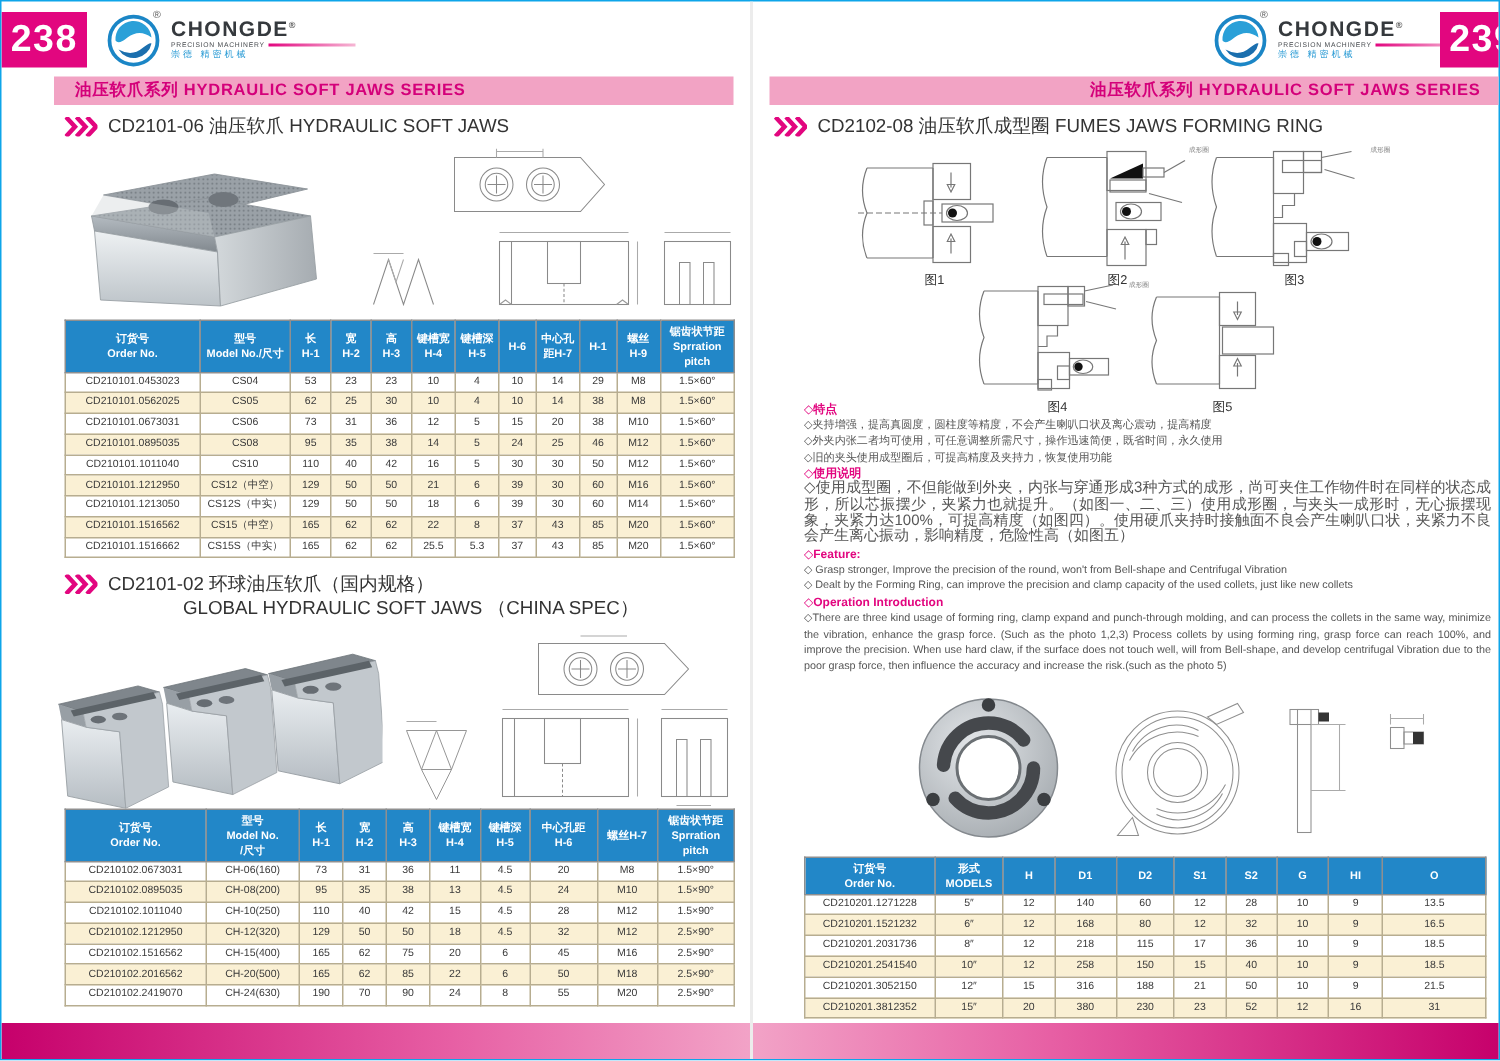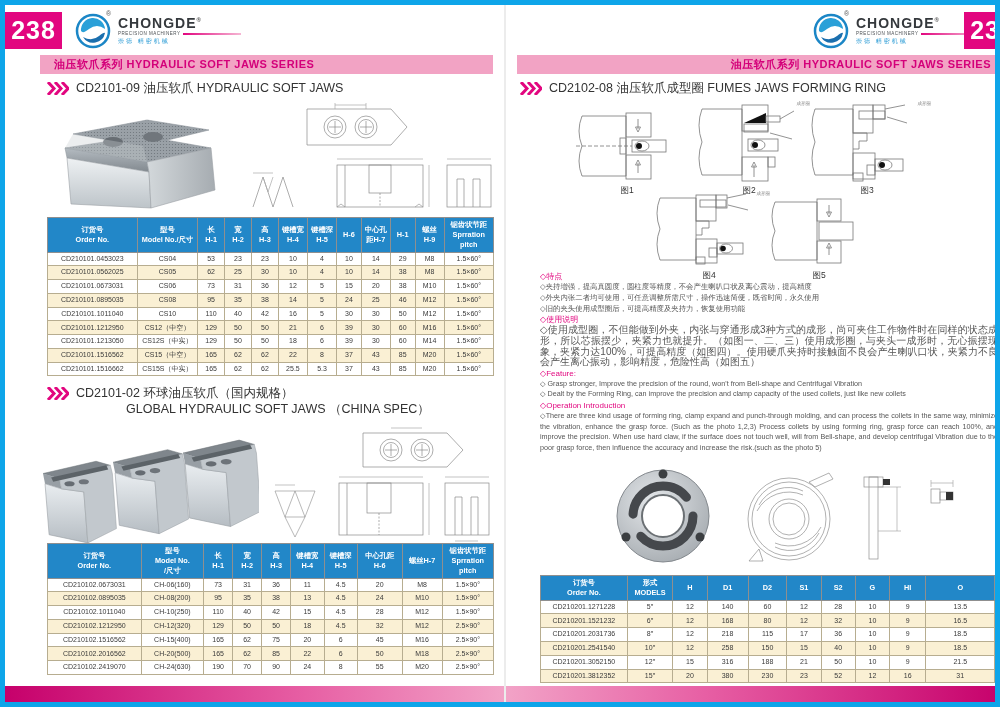--- a/index.html
+++ b/index.html
@@ -1,17 +1,17 @@
 <!DOCTYPE html>
 <html><head>
 <meta charset="utf-8">
 <style>
   html,body{margin:0;padding:0;background:#ffffff;}
   body{font-family:"Liberation Sans","DejaVu Sans",sans-serif;}
-  #spread{position:relative;width:1000px;height:707px;background:#fff;border:5px solid #0ea5e9;box-sizing:border-box;overflow:hidden;}
+  #spread{position:relative;width:1000px;height:707px;background:#fff;border:1px solid #0ea5e9;box-sizing:border-box;overflow:hidden;}
   .abs{position:absolute;}
 
   
   .pageno{width:57px;height:37px;background:#e2067f;color:#fff;font-size:25px;font-weight:bold;
           display:flex;align-items:center;justify-content:center;letter-spacing:1px;}
   #pageno-left{left:0;top:7px;}
   #pageno-right{left:943px;top:7px;margin-left:16px;}
 
   
   .logo{display:flex;align-items:center;gap:5px;height:46px;}
@@ -66,21 +66,21 @@
   #fig1{left:563px;top:103px;}
   #fig2{left:685px;top:98px;}
   #fig3{left:800px;top:98px;}
   #fig4{left:645px;top:188px;}
   #fig5{left:758px;top:192px;}
   .fig svg line,.fig svg path,.fig svg rect,.fig svg ellipse{stroke:#777;fill:none;stroke-width:0.8;}
   .callout{position:absolute;font-size:4.5px;color:#888;}
 
   
   #intro{left:535px;top:266px;width:458px;}
-  .h-pink{color:#e2067f;font-size:8px;font-weight:normal;line-height:11px;}
+  .h-pink{color:#e2067f;font-size:8px;font-weight:bold;line-height:11px;}
   .t-line{color:#555;font-size:7.4px;line-height:10.8px;}
   .t-par{color:#555;font-size:10px;line-height:10.6px;text-align:justify;}
   .t-line-en{color:#555;font-size:7.2px;line-height:10.6px;}
 
   
   .grad-bar{top:681px;width:500px;height:26px;}
   #bar-left{left:0;background:linear-gradient(90deg,#c6006b 0%,#e75fa4 60%,#f2a3c7 100%);}
   #bar-right{left:500px;background:linear-gradient(90deg,#f2a3c7 0%,#e75fa4 40%,#c6006b 100%);}
 
   
@@ -111,21 +111,21 @@
   </div>
 
   <div class="abs series-bar" id="series-left">油压软爪系列  HYDRAULIC SOFT JAWS SERIES</div>
 
   <div class="abs sec-title" id="sec1-title">
     <svg class="chev" width="22" height="13" viewBox="0 0 22 13">
       <path d="M1 0 L7 6.5 L1 13" stroke="#e2067f" stroke-width="3" fill="none"></path>
       <path d="M8 0 L14 6.5 L8 13" stroke="#e2067f" stroke-width="3" fill="none"></path>
       <path d="M15 0 L21 6.5 L15 13" stroke="#e2067f" stroke-width="3" fill="none"></path>
     </svg>
-    <div class="tl">CD2101-09 油压软爪 HYDRAULIC SOFT JAWS</div>
+    <div class="tl">CD2101-06 油压软爪 HYDRAULIC SOFT JAWS</div>
   </div>
 
   <div class="abs art" id="jaw-photo">
     <svg width="178" height="108" viewBox="0 0 178 108">
       <defs>
         <linearGradient id="g1" x1="0" y1="0" x2="0" y2="1">
           <stop offset="0" stop-color="#eef1f3"></stop>
             <stop offset="1" stop-color="#bdc4c9"></stop>
         </linearGradient>
         <linearGradient id="g2" x1="0" y1="0" x2="0" y2="1">

